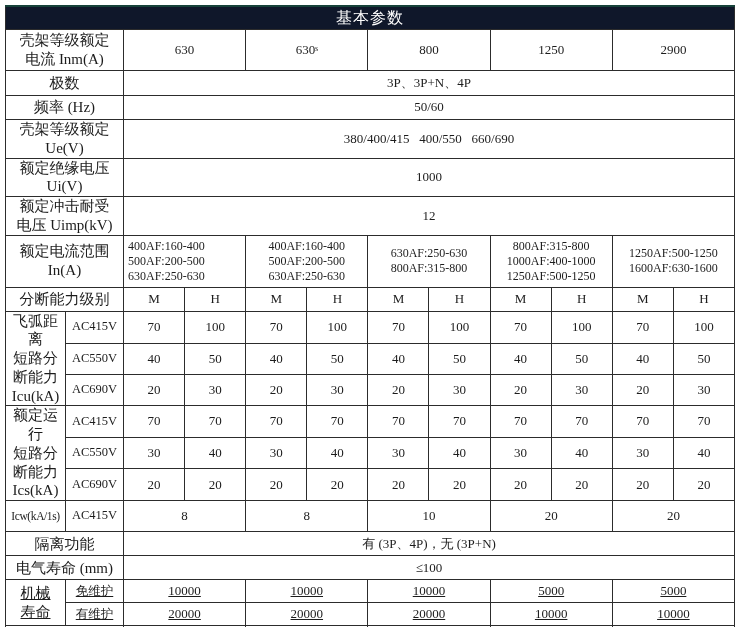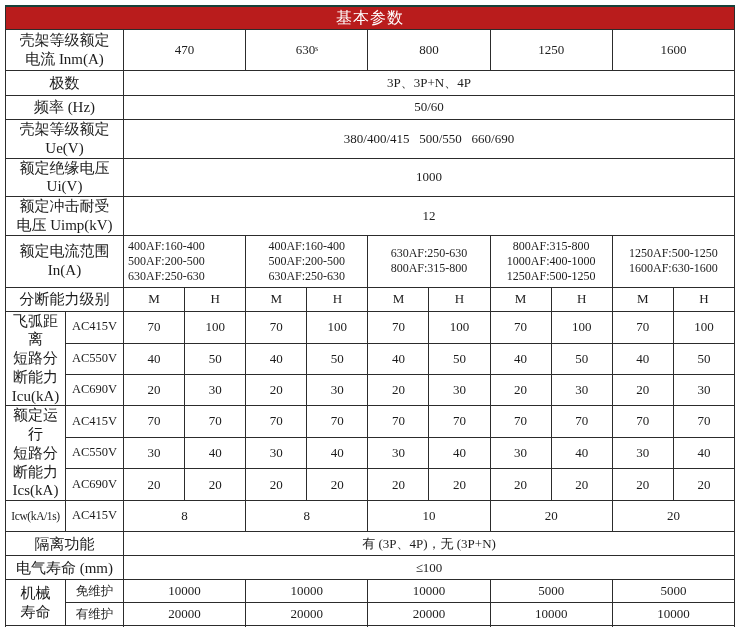--- a/index.html
+++ b/index.html
@@ -11,29 +11,29 @@
   }
   table.spec{
     border-collapse:collapse;table-layout:fixed;width:730px;
     border:1px solid #262626;border-top:2px solid #16423a;
   }
   td{
     border:1px solid #2c2c2c;text-align:center;vertical-align:middle;
     font-size:13px;padding:0 2px;overflow:hidden;line-height:1.25;
   }
   td.header-cell{
-    background:#b91c1c;color:#ffffff;font-size:16px;height:22px;
+    background:#0f172a;color:#ffffff;font-size:16px;height:22px;
     letter-spacing:1px;
   }
   tr.r-frame{height:41px;}  tr.r-poles{height:25px;}  tr.r-freq{height:24px;}
   tr.r-ue{height:38px;}     tr.r-ui{height:38px;}     tr.r-uimp{height:38px;}
   tr.r-in{height:52px;}     tr.r-grade{height:24px;}
   tr.r-cap{height:30px;}    tr.r-cap1{height:31px;}
   tr.r-icw{height:24px;}    tr.r-iso{height:24px;}    tr.r-arc{height:24px;}
-  tr.r-mech{height:23px;}   tr.r-elec{height:18px;margin-top:20px;}
+  tr.r-mech{height:23px;text-decoration:underline;}   tr.r-elec{height:18px;margin-top:20px;}
   td.lbl{font-size:15px;}
   td.sub{font-size:12.5px;text-align:center;}
   td.small{font-size:11.5px;letter-spacing:-0.4px;padding:8px 1px;}
   td.in-cell{font-size:12px;line-height:15px;}
   td.in-cell.left{text-align:left;padding-left:4px;}
   td.pre{white-space:pre;}
 </style>
 </head>
 <body>
 
@@ -57,43 +57,43 @@
     <tbody>
         <tr>
       <td colspan="12" class="header-cell">基本参数</td>
     </tr>
 
     <tr class="r-frame">
       <td colspan="2" class="lbl">
         <div>壳架等级额定</div>
         <div>电流 Inm(A)</div>
       </td>
-      <td colspan="2" class="val">470</td>
+      <td colspan="2" class="val">630</td>
       <td colspan="2" class="val">630ˢ</td>
       <td colspan="2" class="val">800</td>
       <td colspan="2" class="val">1250</td>
-      <td colspan="2" class="val">1600</td>
+      <td colspan="2" class="val">2900</td>
     </tr>
 
     <tr class="r-poles">
       <td colspan="2" class="lbl">极数</td>
       <td colspan="10" class="val">3P、3P+N、4P</td>
     </tr>
 
     <tr class="r-freq">
       <td colspan="2" class="lbl">频率 (Hz)</td>
       <td colspan="10" class="val">50/60</td>
     </tr>
 
     <tr class="r-ue">
       <td colspan="2" class="lbl">
         <div>壳架等级额定</div>
         <div>Ue(V)</div>
       </td>
-      <td colspan="10" class="val pre">380/400/415   500/550   660/690</td>
+      <td colspan="10" class="val pre">380/400/415   400/550   660/690</td>
     </tr>
 
     <tr class="r-ui">
       <td colspan="2" class="lbl">
         <div>额定绝缘电压</div>
         <div>Ui(V)</div>
       </td>
       <td colspan="10" class="val">1000</td>
     </tr>
 

